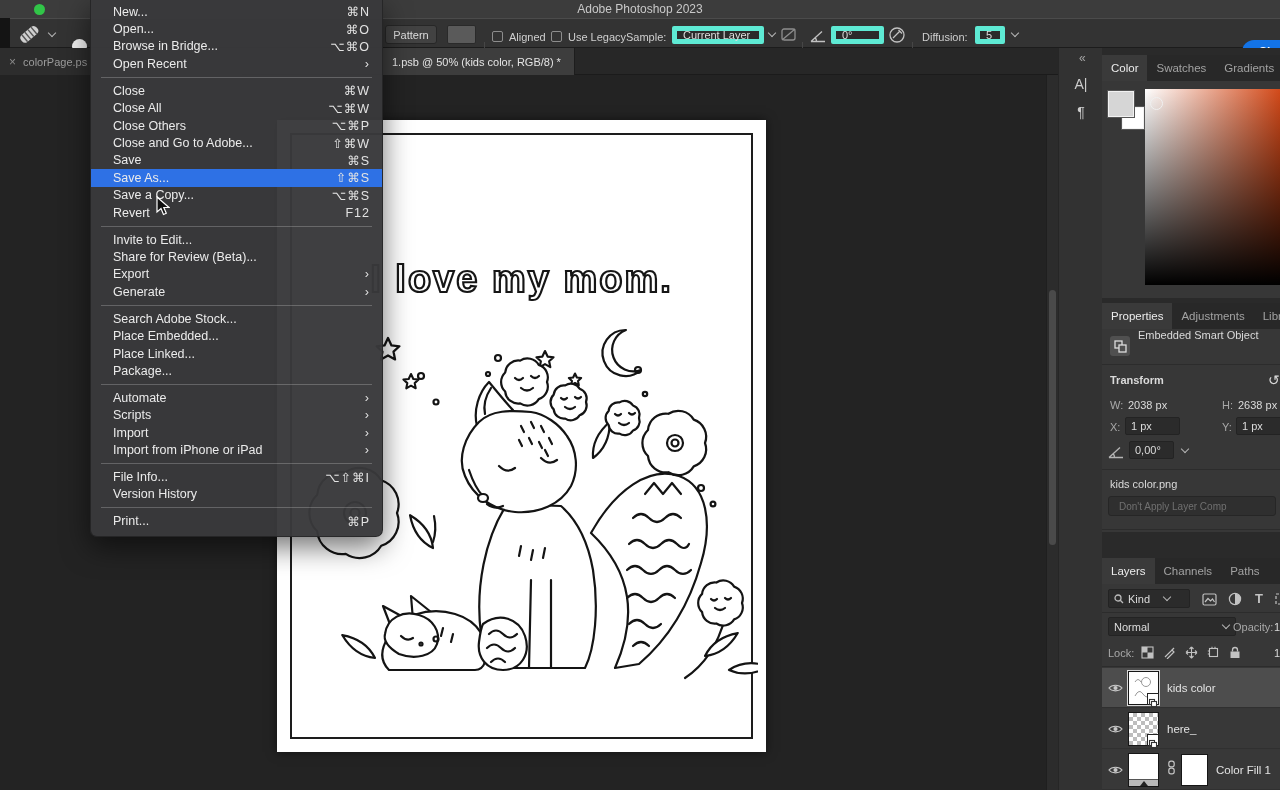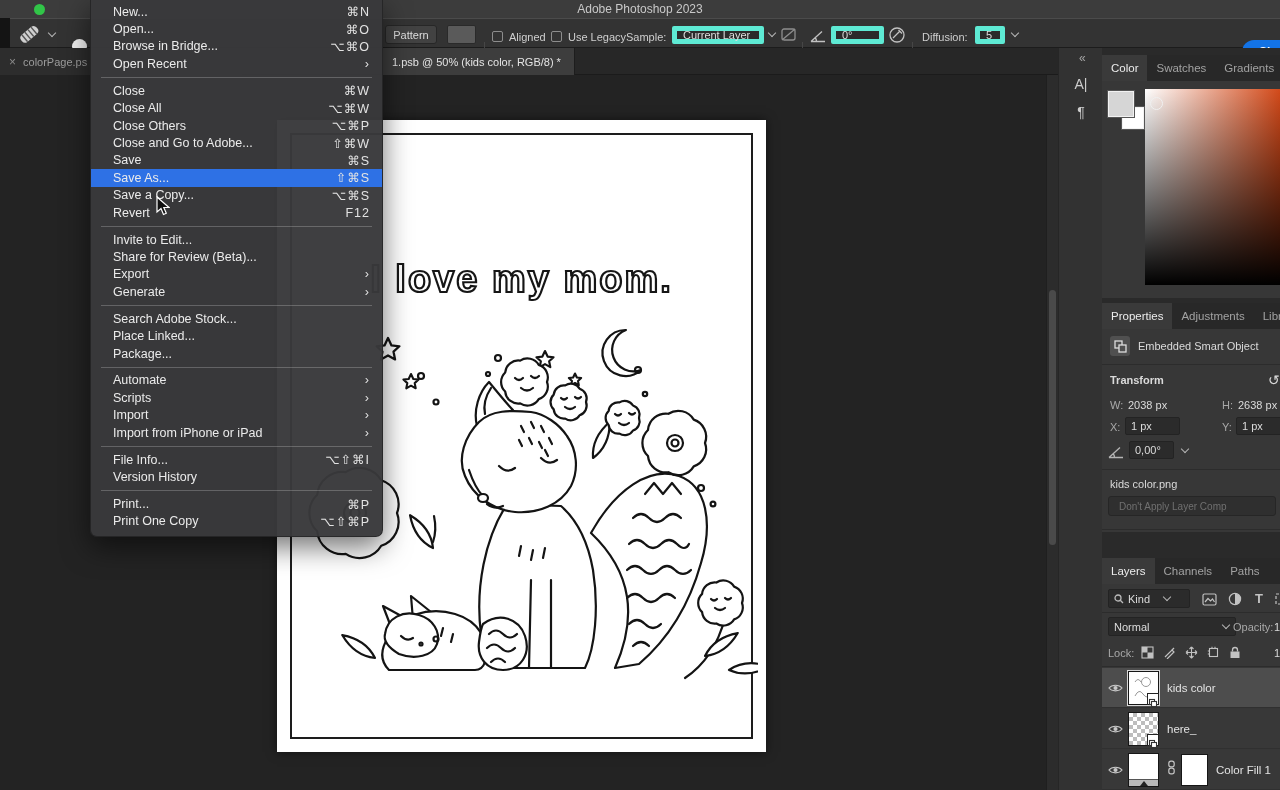--- a/index.html
+++ b/index.html
@@ -297,21 +297,21 @@
     <span class="ptab">Adjustments</span>
     <span class="ptab">Libraries</span>
   </div>
   <div class="abs panel-body" style="top:281px;height:203px;">
     <div class="abs" style="left:8px;top:7px;width:20px;height:20px;background:#505050;border-radius:3px;">
       <svg width="20" height="20" viewBox="0 0 20 20">
           <rect x="5" y="5" width="7" height="7" fill="none" stroke="#ddd" stroke-width="1.3"></rect>
           <rect x="9" y="9" width="7" height="7" fill="#505050" stroke="#ddd" stroke-width="1.3"></rect>
         </svg>
     </div>
-    <span class="abs pvalue" style="left:36px;top:11px;text-align:center;">Embedded Smart Object</span>
+    <span class="abs pvalue" style="left:36px;top:0;text-align:center;">Embedded Smart Object</span>
     <div class="abs pdivider" style="top:35px;"></div>
     <span class="abs pvalue" style="left:8px;top:45px;font-weight:bold;">Transform</span>
     <span class="abs pvalue" style="left:166px;top:43px;font-size:14px;">↺</span>
     <span class="abs plabel" style="left:8px;top:70px;">W:</span>
     <span class="abs pvalue" style="left:26px;top:70px;">2038 px</span>
     <span class="abs plabel" style="left:120px;top:70px;">H:</span>
     <span class="abs pvalue" style="left:136px;top:70px;">2638 px</span>
     <span class="abs plabel" style="left:8px;top:92px;">X:</span>
     <div class="abs pinput" style="left:23px;top:88px;width:55px;">
       <span>1 px</span>
@@ -537,20 +537,24 @@
     <div class="menu-item">
       <span class="ml">Generate</span>
       <span class="ms">›</span>
     </div>
     <div class="menu-sep"></div>
     <div class="menu-item">
       <span class="ml">Search Adobe Stock...</span>
       <span class="ms"></span>
     </div>
     <div class="menu-item">
+      <span class="ml">Place Embedded...</span>
+      <span class="ms"></span>
+    </div>
+    <div class="menu-item">
       <span class="ml">Place Linked...</span>
       <span class="ms"></span>
     </div>
     <div class="menu-item">
       <span class="ml">Package...</span>
       <span class="ms"></span>
     </div>
     <div class="menu-sep"></div>
     <div class="menu-item">
       <span class="ml">Automate</span>
@@ -574,22 +578,18 @@
       <span class="ms">⌥⇧⌘I</span>
     </div>
     <div class="menu-item">
       <span class="ml">Version History</span>
       <span class="ms"></span>
     </div>
     <div class="menu-sep"></div>
     <div class="menu-item">
       <span class="ml">Print...</span>
       <span class="ms">⌘P</span>
-    </div>
-    <div class="menu-item">
-      <span class="ml">Print One Copy</span>
-      <span class="ms">⌥⇧⌘P</span>
     </div>
   </div>
 
 <svg class="abs cursor" width="14" height="20" viewBox="0 0 14 20">
   <path d="M1 1 L1 16 L5 12.5 L7.5 18.5 L10.3 17.3 L7.8 11.5 L13 11.5 Z" fill="#111" stroke="#fff" stroke-width="1.2"></path>
 </svg>
 
 </body></html>

